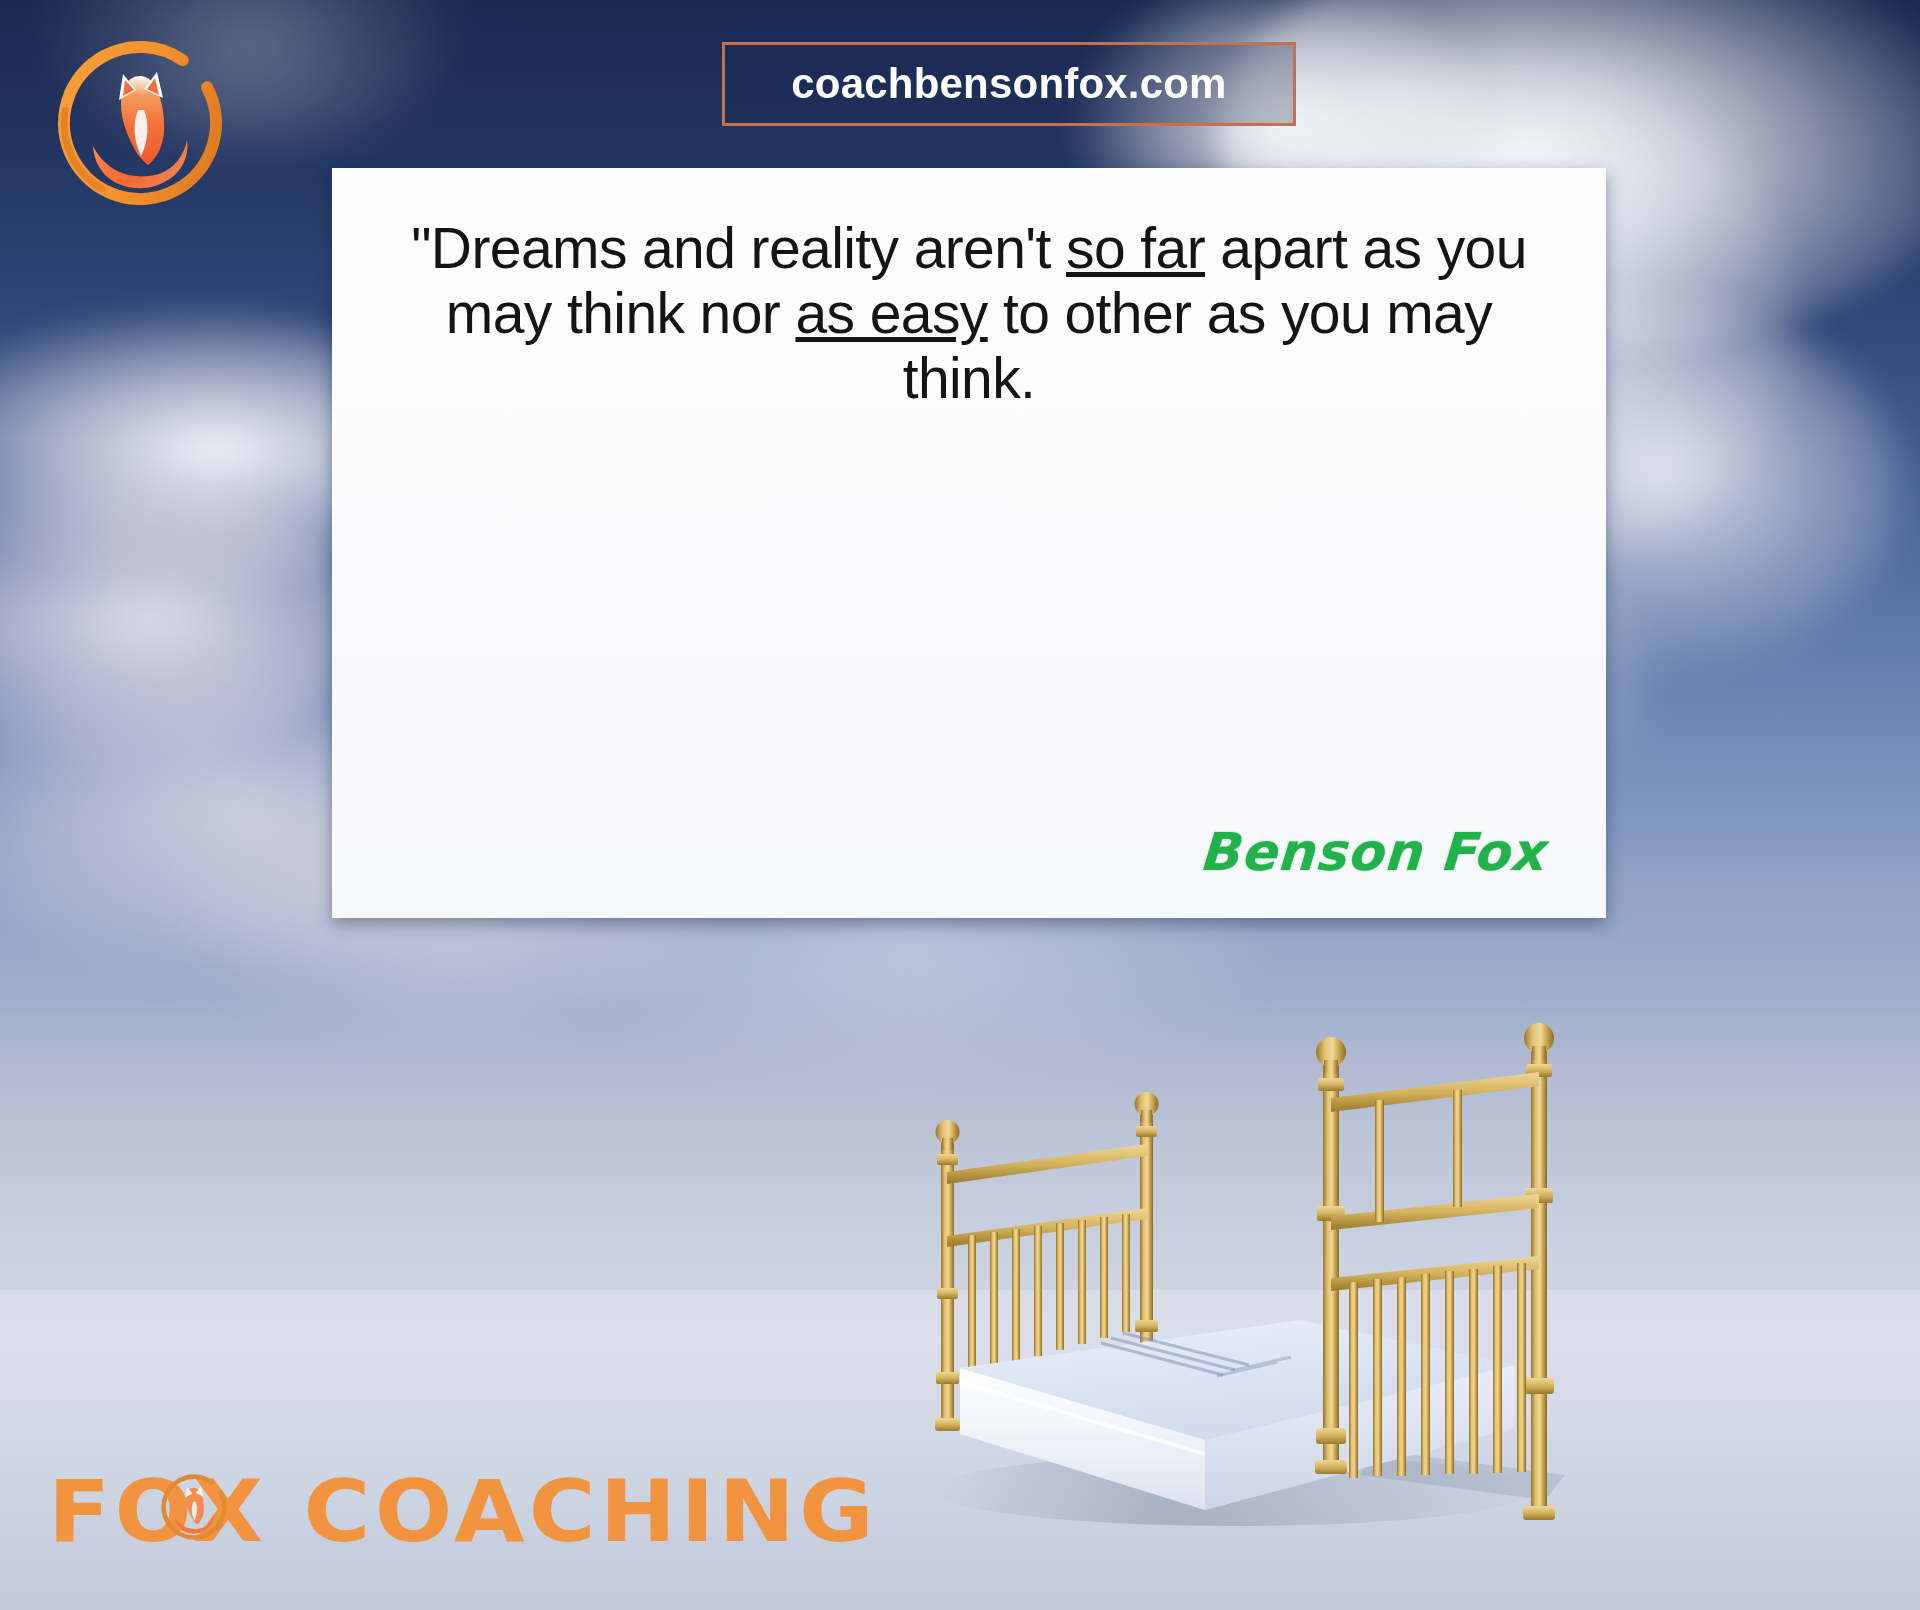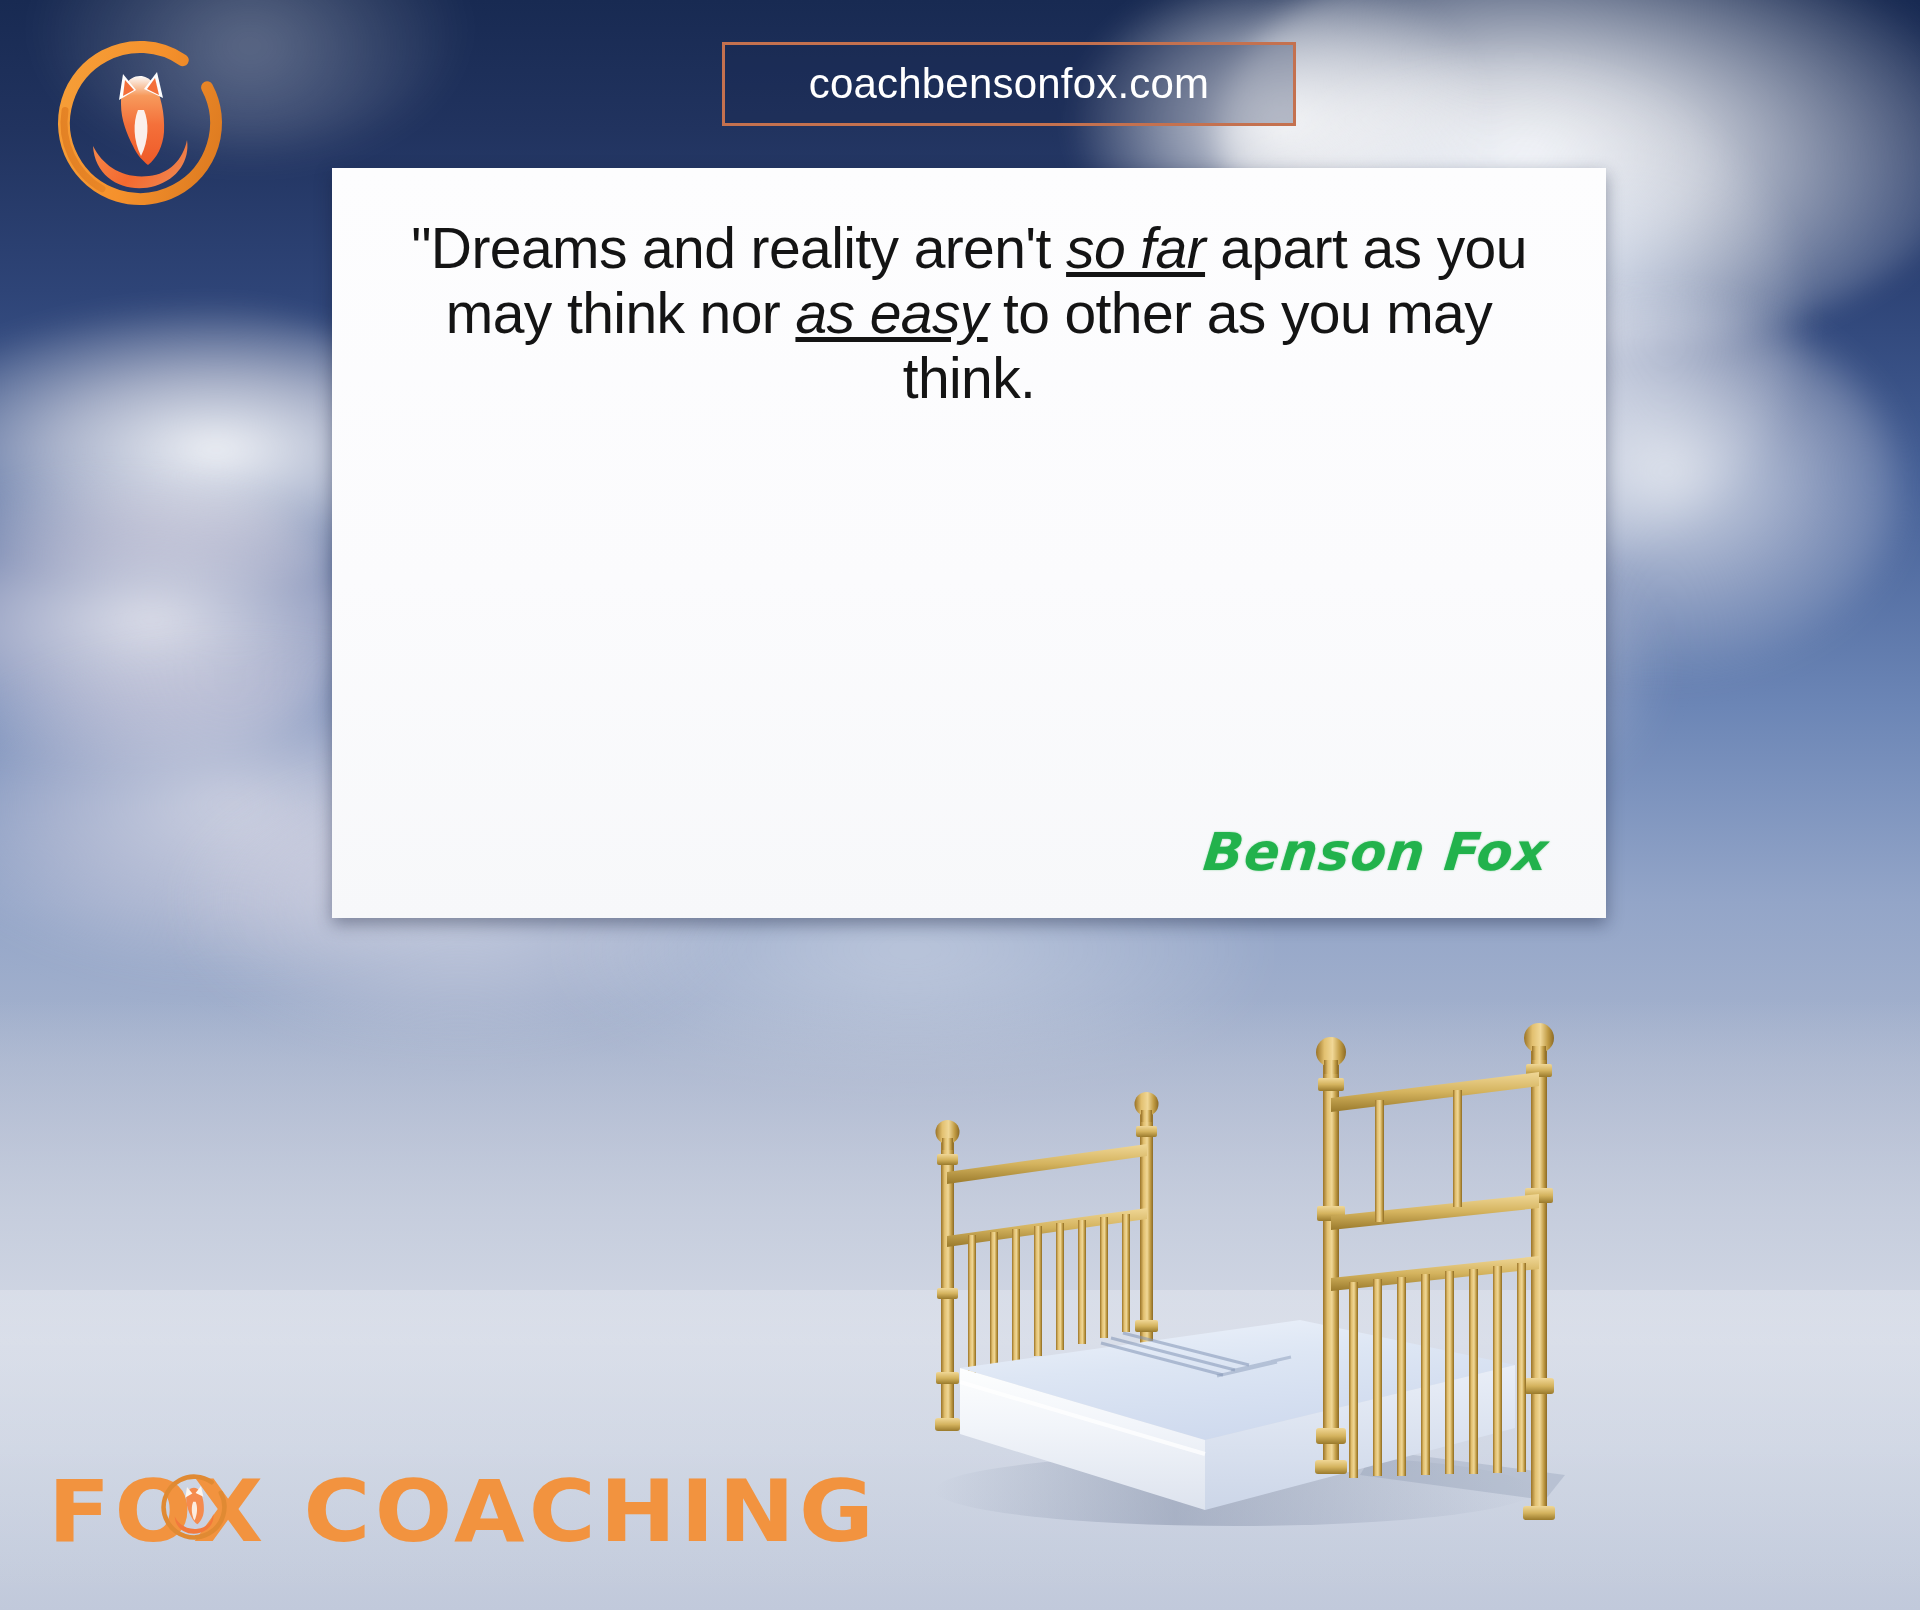--- a/index.html
+++ b/index.html
@@ -90,21 +90,21 @@
   .logo-mark svg { width:100%; height:100%; display:block; }
 
   
   .url-box {
     position:absolute; left:722px; top:42px; width:574px; height:84px;
     border:3px solid #c4714f;
     display:flex; align-items:center; justify-content:center;
     background:rgba(24,40,78,0.28);
   }
   .url-box .url-text {
-    color:#ffffff; font-size:42px; font-weight:400;
+    color:#ffffff; font-size:42px; font-weight:700;
     letter-spacing:.2px; white-space:nowrap;
     font-family:"Liberation Sans", sans-serif;
   }
 
   
   .quote-card {
     position:absolute; left:332px; top:168px; width:1274px; height:750px;
     background:linear-gradient(to bottom,#fdfdfe 0%,#fbfbfd 55%,#f7f8fa 100%);
     box-shadow:0 6px 16px rgba(20,28,55,.40);
     padding:38px 40px 0 40px;
@@ -112,21 +112,21 @@
   .quote-body {
     text-align:center;
     color:#141414;
     font-family:"Liberation Sans", sans-serif;
     font-size:57px;
     line-height:1.14;
     letter-spacing:-.6px;
   }
   .quote-p1 { margin-top:10px; }
   .quote-p2 { margin-top:78px; }
-  .quote-body u { text-decoration:underline; text-underline-offset:4px;font-style:italic; }
+  .quote-body u { text-decoration:underline; text-underline-offset:4px; }
   .quote-body b { font-weight:700; }
   .quote-body i { font-style:italic; }
 
   .signature {
     position:absolute; right:58px; bottom:36px;
     color:#22b24c;
     font-family:"DejaVu Sans", sans-serif;
     font-size:52px;
     font-weight:700;
     font-style:italic;

